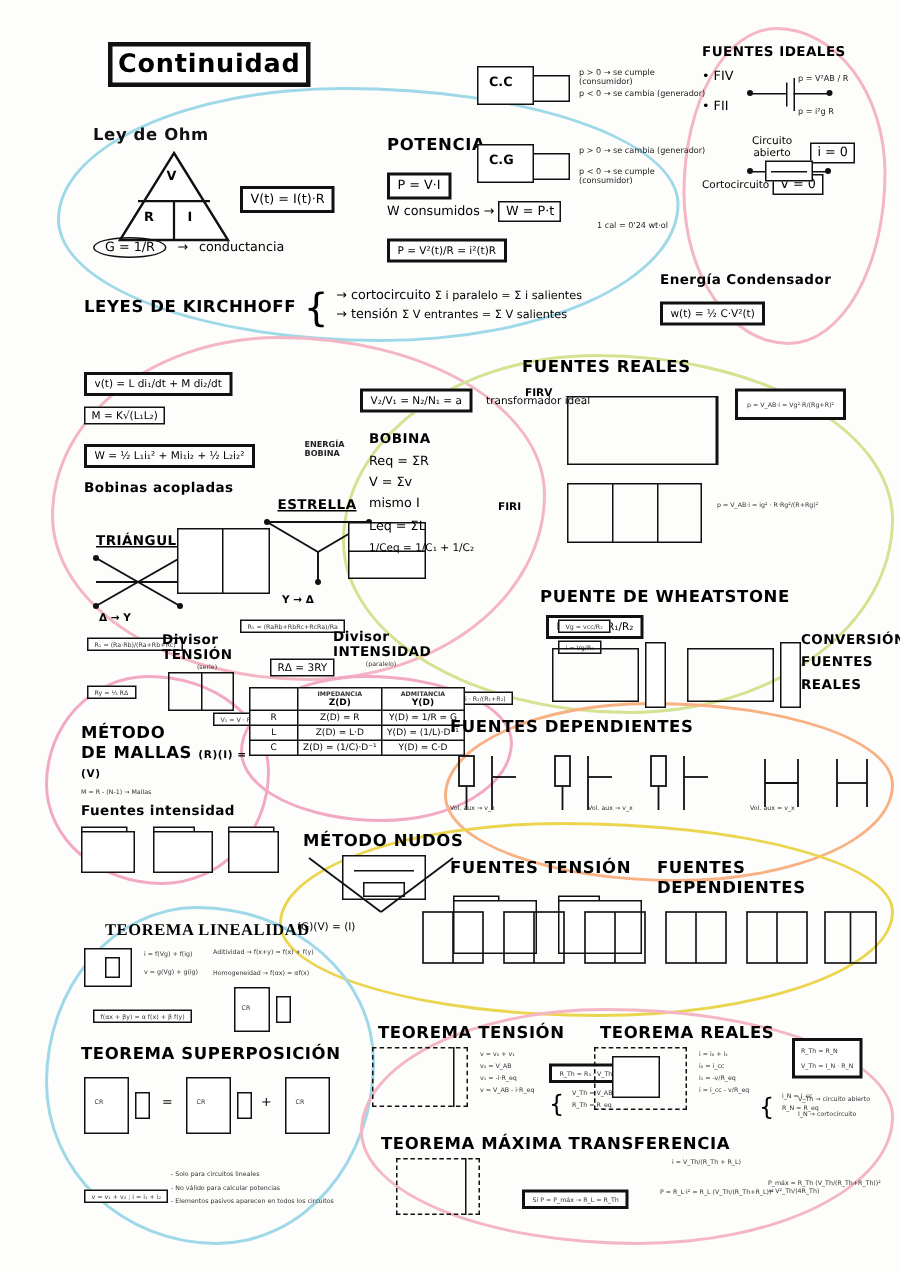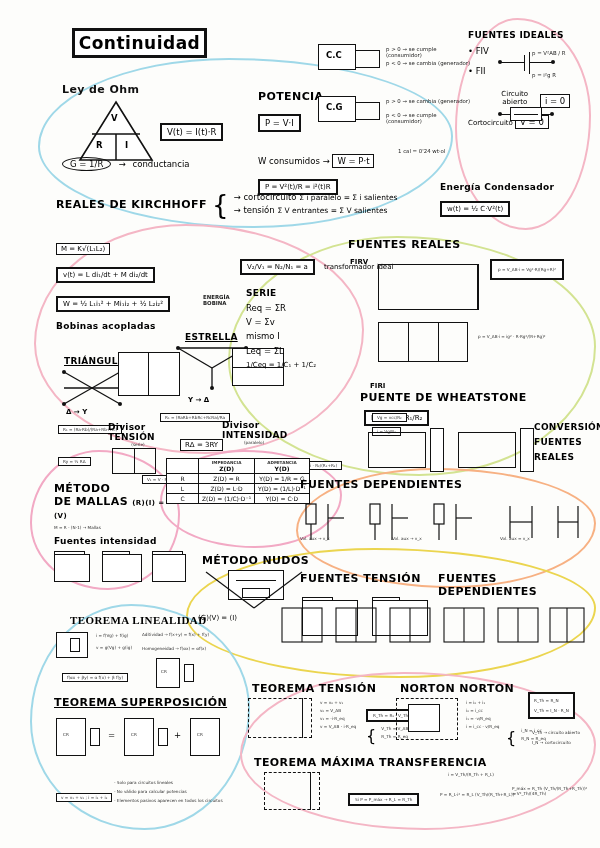--- a/index.html
+++ b/index.html
@@ -90,21 +90,21 @@
   </div>
   <div class="blk" style="left:62px;top:152px;">
     <span class="ellip t">G = 1/R</span>
     <span class="t" style="margin:0 2px;">→</span>
     <span class="t">conductancia</span>
   </div>
 
   <div class="blk" style="left:258px;top:90px;">
     <div class="h2">POTENCIA</div>
     <div style="margin-top:8px;"><span class="dblboxed t">P = V·I</span></div>
-    <div style="margin-top:22px;" class="t">
+    <div style="margin-top:1px;" class="t">
       <span>W consumidos</span>
       <span>→</span>
       <span class="boxed">W = P·t</span>
     </div>
     <div style="margin-top:6px;"><span class="dblboxed ts">P = V²(t)/R = i²(t)R</span></div>
   </div>
 
   <div class="blk" style="left:318px;top:44px;">
     <div class="rect" style="left:0;top:0;width:38px;height:26px;"></div>
     <div class="t" style="position:absolute;left:8px;top:6px;font-weight:bold;">C.C</div>
@@ -164,39 +164,39 @@
     <div class="node" style="left:-2px;top:7px;"></div>
     <div class="node" style="left:50px;top:7px;"></div>
   </div>
 
   <div class="blk" style="left:440px;top:182px;">
     <div class="h3">Energía Condensador</div>
     <div style="margin-top:4px;"><span class="dblboxed ts">w(t) = ½ C·V²(t)</span></div>
   </div>
 
   <div class="blk" style="left:56px;top:192px;">
-    <span class="h2">REALES DE KIRCHHOFF</span>
+    <span class="h2">LEYES DE KIRCHHOFF</span>
     <span style="font-size:26px;line-height:0;vertical-align:-6px;">{</span>
     <span style="display:inline-block;vertical-align:middle;">
       <span class="t" style="display:block;">
         <span>→</span>
         <span>cortocircuito</span>
         <span style="font-size:7.5px;">Σ i paralelo = Σ i salientes</span>
       </span>
       <span class="t" style="display:block;margin-top:3px;">
         <span>→</span>
         <span>tensión</span>
         <span style="font-size:7.5px;">Σ V entrantes = Σ V salientes</span>
       </span>
     </span>
   </div>
 
   <div class="blk" style="left:56px;top:236px;">
+    <div style="margin-top:7px;"><span class="dblboxed ts">v(t) = L di₁/dt + M di₂/dt</span></div>
     <div><span class="boxed ts">M = K√(L₁L₂)</span></div>
-    <div style="margin-top:7px;"><span class="dblboxed ts">v(t) = L di₁/dt + M di₂/dt</span></div>
     <div style="margin-top:8px;"><span class="dblboxed ts">W = ½ L₁i₁² + Mi₁i₂ + ½ L₂i₂²</span></div>
     <div class="h3" style="margin-top:9px;">Bobinas acopladas</div>
   </div>
   <div class="txs" style="position:absolute;left:203px;top:294px;width:40px;font-weight:bold;">ENERGÍA BOBINA</div>
 
   <div class="blk" style="left:240px;top:254px;">
     <span class="dblboxed ts">V₂/V₁ = N₂/N₁ = a</span>
     <span class="ts" style="margin-left:4px;">transformador ideal</span>
   </div>
 
@@ -244,33 +244,33 @@
     <span class="boxed tns">Ry = ⅓ RΔ</span>
   </div>
   <div class="blk" style="left:160px;top:404px;">
     <span class="boxed tns">R₁ = (RaRb+RbRc+RcRa)/Ra</span>
   </div>
   <div class="blk" style="left:180px;top:432px;">
     <span class="boxed ts">RΔ = 3RY</span>
   </div>
 
   <div class="blk" style="left:246px;top:288px;">
-    <div class="h3">SERIE</div>
+    <div class="h3">BOBINA</div>
     <div class="t" style="margin-top:5px;">Req = ΣR</div>
     <div class="t" style="margin-top:4px;">V = Σv</div>
     <div class="t" style="margin-top:4px;">mismo I</div>
     <div class="t" style="margin-top:5px;">Leq = ΣL</div>
     <div class="ts" style="margin-top:5px;">1/Ceq = 1/C₁ + 1/C₂</div>
   </div>
 
   <div class="blk" style="left:348px;top:238px;">
     <div class="h2">FUENTES REALES</div>
   </div>
   <div class="ts" style="position:absolute;left:350px;top:258px;font-weight:bold;">FIRV</div>
-  <div class="ts" style="position:absolute;left:370px;top:334px;font-weight:bold;margin-top:48px;">FIRI</div>
+  <div class="ts" style="position:absolute;left:332px;top:334px;font-weight:bold;">FIRI</div>
   <div class="blk" style="left:378px;top:256px;">
     <div class="rect" style="left:0;top:8px;width:100px;height:46px;background:transparent;"></div>
     <div class="wire vwire" style="left:100px;top:8px;height:46px;"></div>
   </div>
   <div class="blk" style="left:378px;top:322px;">
     <div class="rect" style="left:0;top:0;width:90px;height:40px;background:transparent;"></div>
     <div class="wire vwire" style="left:30px;top:0;height:40px;"></div>
     <div class="wire vwire" style="left:60px;top:0;height:40px;"></div>
   </div>
   <div class="blk" style="left:490px;top:256px;">
@@ -462,21 +462,21 @@
   <div class="tns" style="position:absolute;left:142px;top:646px;">Homogeneidad → f(αx) = αf(x)</div>
   <div class="blk" style="left:62px;top:664px;">
     <span class="boxed tns">f(αx + βy) = α f(x) + β f(y)</span>
   </div>
   <div class="blk" style="left:156px;top:658px;">
     <div class="rect" style="left:0;top:0;width:24px;height:30px;"></div>
     <div class="tns" style="position:absolute;left:5px;top:11px;">CR</div>
     <div class="rect" style="left:28px;top:6px;width:10px;height:18px;"></div>
   </div>
 
-  <div class="blk" style="left:54px;top:696px;text-decoration:underline;">
+  <div class="blk" style="left:54px;top:696px;">
     <div class="h2">TEOREMA SUPERPOSICIÓN</div>
   </div>
   <div class="blk" style="left:56px;top:714px;">
     <div class="rect" style="left:0;top:4px;width:30px;height:38px;"></div>
     <div class="tns" style="position:absolute;left:7px;top:18px;">CR</div>
     <div class="rect" style="left:34px;top:14px;width:10px;height:18px;"></div>
     <div class="t" style="position:absolute;left:52px;top:16px;">=</div>
     <div class="rect" style="left:68px;top:4px;width:30px;height:38px;"></div>
     <div class="tns" style="position:absolute;left:75px;top:18px;">CR</div>
     <div class="rect" style="left:102px;top:14px;width:10px;height:18px;"></div>
@@ -517,21 +517,21 @@
     <span class="dblboxed tns">R_Th = R₃ · V_Th/I_cc</span>
   </div>
   <div class="blk" style="left:366px;top:722px;">
     <span style="font-size:16px;line-height:0;vertical-align:-4px;">{</span>
     <span style="display:inline-block;vertical-align:middle;">
       <span class="tns" style="display:block;">V_Th = V_AB</span>
       <span class="tns" style="display:block;margin-top:3px;">R_Th = R_eq</span>
     </span>
   </div>
 
-  <div class="h2" style="position:absolute;left:400px;top:682px;">NORTON NORTON</div>
+  <div class="h2" style="position:absolute;left:400px;top:682px;">TEOREMA REALES</div>
   <div class="blk" style="left:396px;top:698px;">
     <div class="rect" style="left:0;top:0;width:62px;height:42px;border-style:dashed;background:transparent;"></div>
     <div class="rect" style="left:12px;top:6px;width:32px;height:28px;"></div>
   </div>
   <div class="blk" style="left:466px;top:700px;">
     <div class="tns">i = i₀ + i₁</div>
     <div class="tns" style="margin-top:3px;">i₀ = i_cc</div>
     <div class="tns" style="margin-top:3px;">i₁ = -v/R_eq</div>
     <div class="tns" style="margin-top:3px;">i = i_cc - v/R_eq</div>
   </div>

